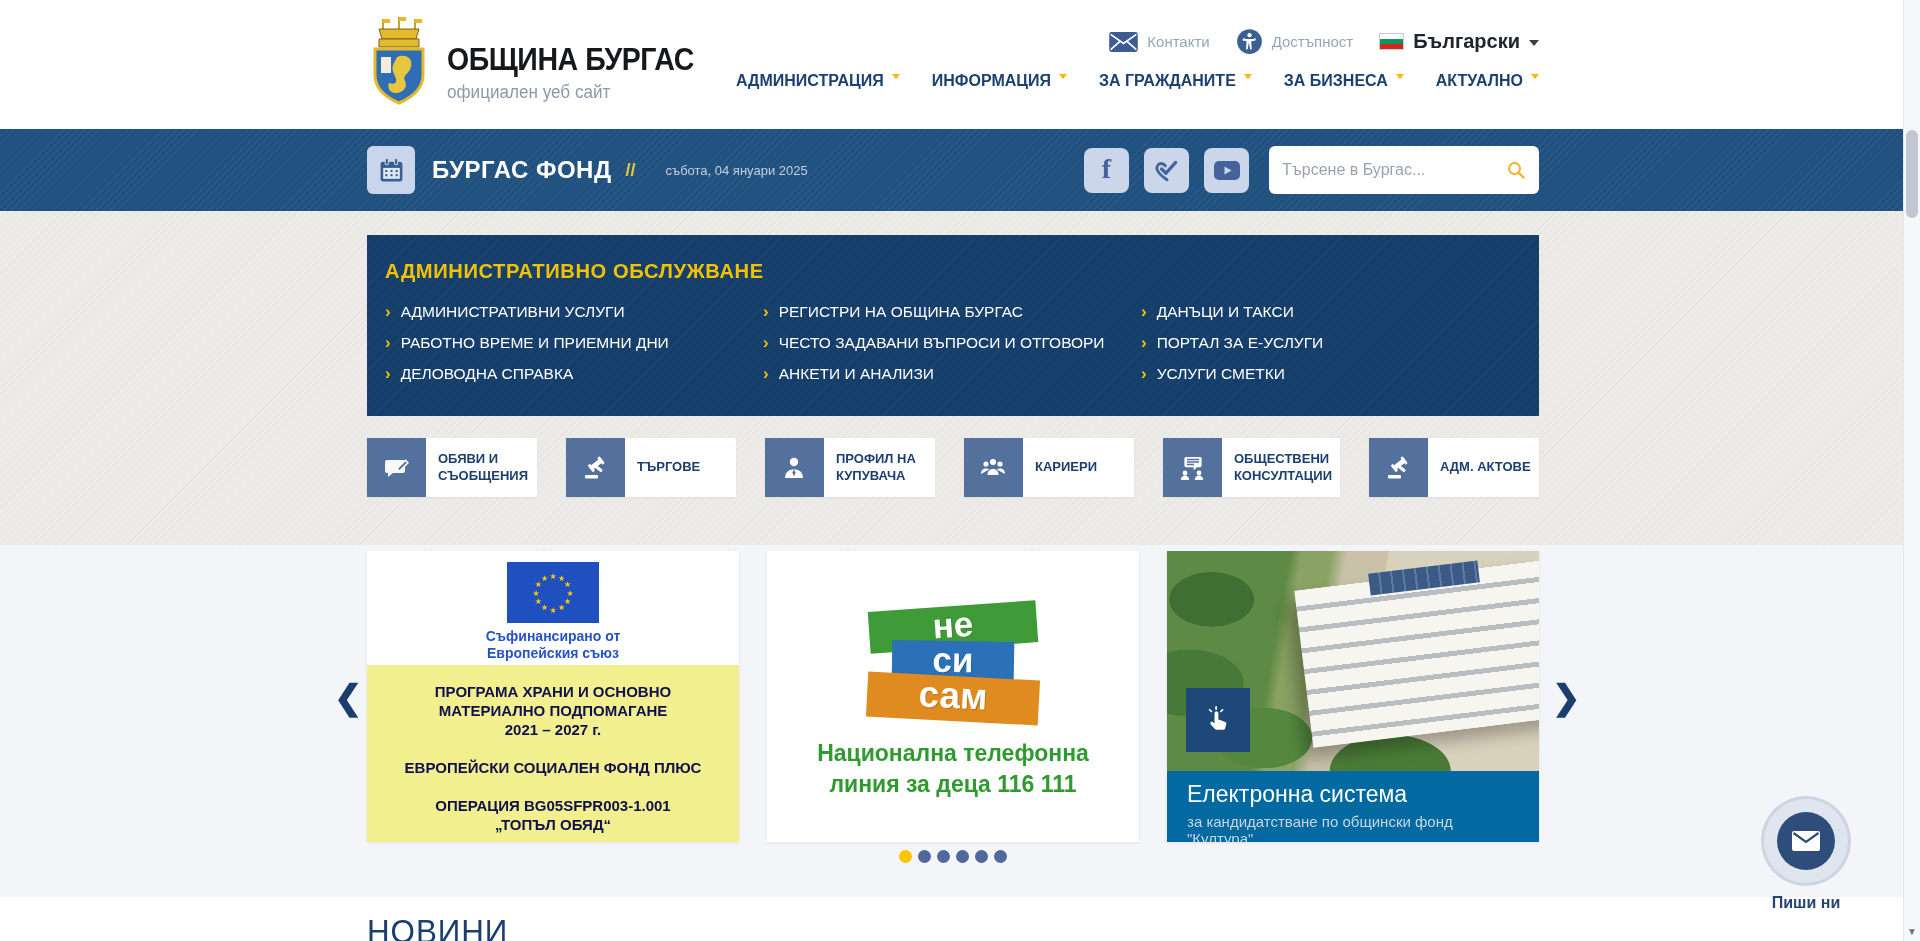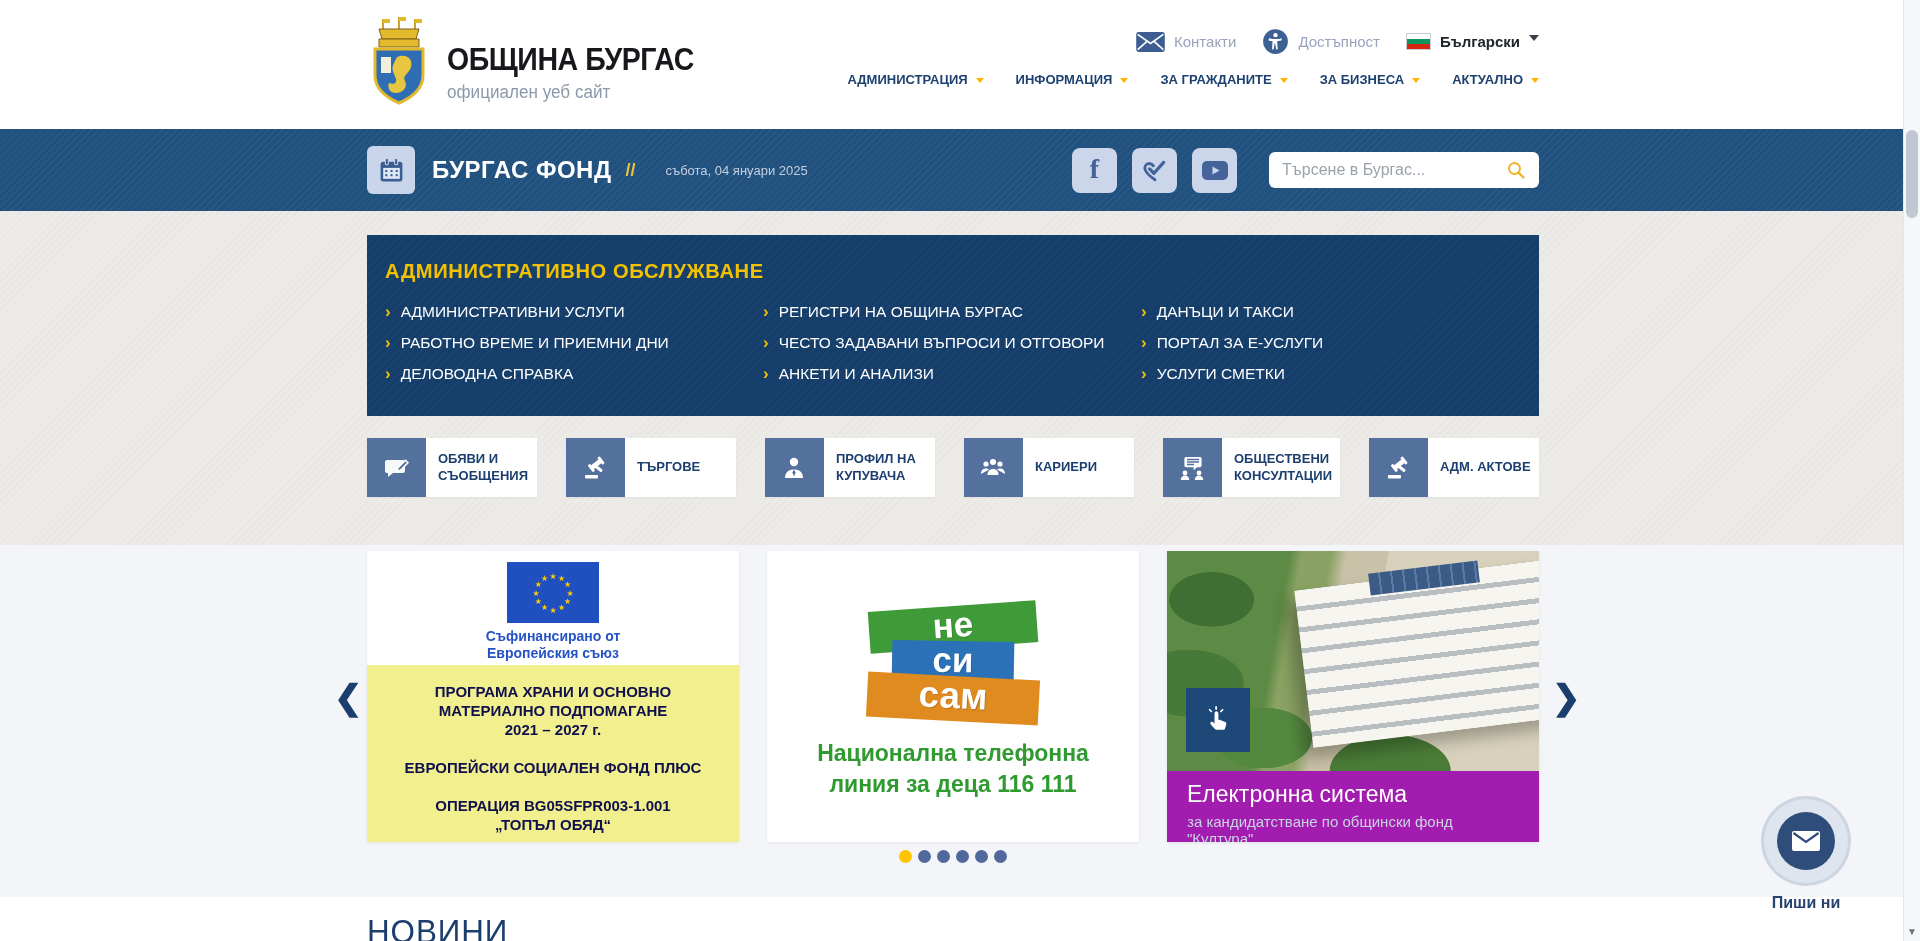--- a/index.html
+++ b/index.html
@@ -9,42 +9,42 @@
   
   .header { position:relative; height:129px; background:#fff; }
   .logo-wrap { position:absolute; left:367px; top:14px; display:flex; gap:16px; align-items:flex-start; }
   .crest { width:64px; height:94px; flex:none; }
   .logo-text { margin-top:28px; }
   .site-title { font-size:31px; font-weight:bold; color:#17181c; letter-spacing:-0.5px; transform:scaleX(0.92); transform-origin:left; white-space:nowrap; }
   .site-subtitle { font-size:18px; color:#8d99ab; margin-top:4px; transform:scaleX(0.95); transform-origin:left; }
 
   .top-right { position:absolute; right:381px; top:28px; display:flex; align-items:center; gap:26px; }
   .top-link { display:flex; align-items:center; gap:9px; font-size:15px; color:#98a4bb; cursor:pointer; }
-  .lang-sel { display:flex; align-items:flex-start; gap:9px; font-size:15px; font-weight:bold; color:#20242b; cursor:pointer; }
+  .lang-sel { display:flex; align-items:center; gap:9px; font-size:20px; font-weight:bold; color:#20242b; cursor:pointer; }
   .flag { width:25px; height:17px; border:1px solid #c9ccd2; display:flex; flex-direction:column; }
   .flag i { flex:1; display:block; }
   .flag .w{background:#fff;} .flag .g{background:#109560;} .flag .r{background:#d62612;}
   .caret-dn { width:0; height:0; border-left:5px solid transparent; border-right:5px solid transparent; border-top:6px solid #3a3f47; margin-top:2px; }
 
   .main-nav { position:absolute; right:381px; top:72px; display:flex; align-items:center; gap:32px; }
-  .nav-item { display:flex; align-items:center; gap:8px; font-size:13px; font-weight:bold; color:#1c4070; cursor:pointer; white-space:nowrap; }
+  .nav-item { display:flex; align-items:flex-start; gap:8px; font-size:16px; font-weight:bold; color:#1c4070; cursor:pointer; white-space:nowrap; }
   .nav-caret { width:0; height:0; border-left:4.5px solid transparent; border-right:4.5px solid transparent; border-top:5.5px solid #ffb400; margin-top:2px; }
 
   
   .topbar { height:82px; background-color:#21517f;
     background-image:repeating-linear-gradient(135deg, rgba(255,255,255,0.05) 0 1px, transparent 1px 5px); }
   .topbar-inner { width:1172px; margin-left:367px; height:100%; display:flex; align-items:center; }
   .cal-btn { width:48px; height:48px; background:#c9d5ea; border-radius:6px; display:flex; align-items:center; justify-content:center; cursor:pointer; }
   .today-label { margin-left:17px; font-size:24px; font-weight:600; color:#fff; letter-spacing:0.5px; white-space:nowrap; }
   .today-sep { margin-left:14px; font-size:18px; font-weight:bold; color:#e8c33c; }
   .today-date { margin-left:30px; font-size:13px; color:#c3cfdf; white-space:nowrap; }
   .socials { margin-left:auto; display:flex; gap:15px; }
   .soc-btn { width:45px; height:45px; background:#cbd6ea; border-radius:8px; display:flex; align-items:center; justify-content:center; cursor:pointer; }
   .fb-f { font-size:28px; font-weight:bold; color:#44639b; font-family:"Liberation Serif", serif; margin-top:-2px; }
-  .search-box { margin-left:32px; width:270px; height:36px; background:#fff; border-radius:6px; display:flex; align-items:center; padding:0 13px; }
+  .search-box { margin-left:20px; width:270px; height:48px; background:#fff; border-radius:6px; display:flex; align-items:center; padding:0 13px; }
   .search-input { border:none; outline:none; flex:1; font-size:16px; color:#4a5664; font-family:"Liberation Sans", sans-serif; background:transparent; }
   .search-input::placeholder { color:#9aa3ad; }
 
   
   .section-services { height:334px; background-color:#edebe7;
     background-image:repeating-linear-gradient(135deg, rgba(0,0,0,0.025) 0 1px, transparent 1px 5px); padding-top:24px; }
   .panel { width:1172px; margin-left:367px; height:181px; background-color:#153e6b;
     background-image:repeating-linear-gradient(135deg, rgba(255,255,255,0.03) 0 1px, transparent 1px 6px);
     padding:24px 30px 0 18px; }
   .panel-title { color:#f2c200; font-size:21px; font-weight:600; letter-spacing:0.6px; margin-bottom:20px; transform:scaleX(0.96); transform-origin:left; }
@@ -80,21 +80,21 @@
       radial-gradient(90px 55px at 6% 60%, #477a38 60%, transparent 61%),
       radial-gradient(80px 50px at 26% 85%, #54883f 60%, transparent 61%),
       radial-gradient(100px 60px at 60% 100%, #4a7c37 60%, transparent 61%),
       linear-gradient(100deg, #5d8a44 0 30%, #8aa263 33% 40%, #c9c2a8 44% 54%, #d8d2bc 54% 100%); }
   .building { position:absolute; right:-14px; top:24px; width:250px; height:158px; transform:rotate(-7deg);
     background:repeating-linear-gradient(180deg, #f7f5ef 0 16px, #b9bec3 16px 21px);
     box-shadow:-10px 10px 16px rgba(0,0,0,0.28); }
   .solar { position:absolute; right:60px; top:16px; width:110px; height:22px; transform:rotate(-7deg);
     background:repeating-linear-gradient(90deg, #3c5a86 0 10px, #5d7aa6 10px 12px); }
   .click-sq { position:absolute; left:19px; top:137px; width:64px; height:64px; background:#1d4878; display:flex; align-items:center; justify-content:center; }
-  .cap-bar { height:71px; background:#a21caf; padding:10px 20px 0; }
+  .cap-bar { height:71px; background:#0369a1; padding:10px 20px 0; }
   .cap-title { color:#fff; font-size:23px; font-weight:500; }
   .cap-sub { color:#c9d4e2; font-size:15px; margin-top:5px; }
 
   .car-arrow { position:absolute; font-size:34px; font-weight:bold; color:#1c3e6e; top:135px; cursor:pointer; line-height:1; user-select:none; }
   .arrow-prev { left:334px; }
   .arrow-next { left:1552px; }
   .dots { position:absolute; left:367px; width:1172px; top:305px; display:flex; justify-content:center; gap:6px; }
   .dot { width:13px; height:13px; border-radius:50%; background:#50689b; cursor:pointer; }
   .dot.active { background:#ffc400; }
 

